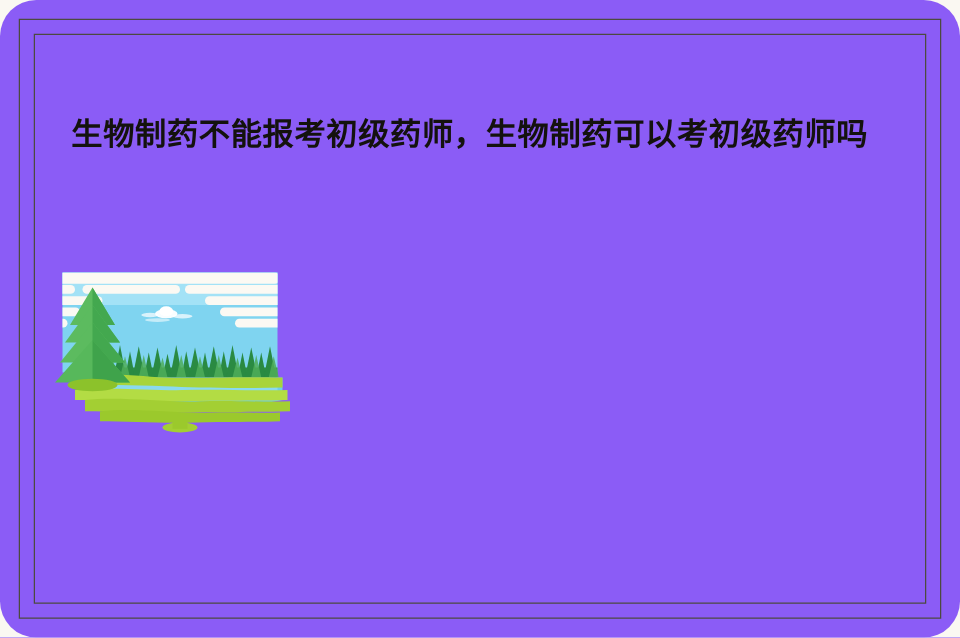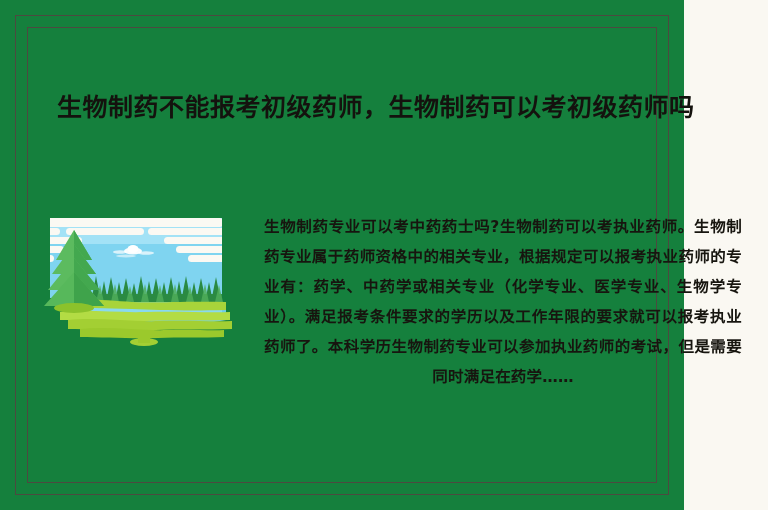--- a/index.html
+++ b/index.html
@@ -10,24 +10,25 @@
   body {
     width: 768px;
     height: 510px;
     overflow: hidden;
     background: #faf8f2;
     font-family: "DejaVu Sans", "Liberation Sans", sans-serif;
   }
 
   #page {
     position: relative;
-    width: 684px;
+    width: 768px;
     height: 510px;
-    background: #15803d;
+    background: #8b5cf6;
     box-sizing: border-box;
+    border-radius: 29px;
   }
 
   
   .frame-outer {
     position: absolute;
     left: 15px;
     top: 15px;
     right: 15px;
     bottom: 15px;
     border: 1px solid #4c4a40;
@@ -193,15 +194,14 @@
         <polygon points="38,28 60,58 38,58" fill="#43a84f"></polygon>
         <polygon points="38,42 64,74 12,74" fill="#5cbb5f"></polygon>
         <polygon points="38,42 64,74 38,74" fill="#43a84f"></polygon>
         <polygon points="38,56 68,90 8,90" fill="#57b85b"></polygon>
         <polygon points="38,56 68,90 38,90" fill="#3fa34b"></polygon>
         <ellipse cx="38" cy="92" rx="20" ry="5" fill="#8cc22b"></ellipse>
       </g>
     </svg>
   </div>
 
-  <div class="article-body"> 生物制药专业可以考中药药士吗?生物制药可以考执业药师。生物制药专业属于药师资格中的相关专业，根据规定可以报考执业药师的专业有：药学、中药学或相关专业（化学专业、医学专业、生物学专业）。满足报考条件要求的学历以及工作年限的要求就可以报考执业药师了。本科学历生物制药专业可以参加执业药师的考试，但是需要同时满足在药学……</div>
 
 </div>
 
 </body></html>

